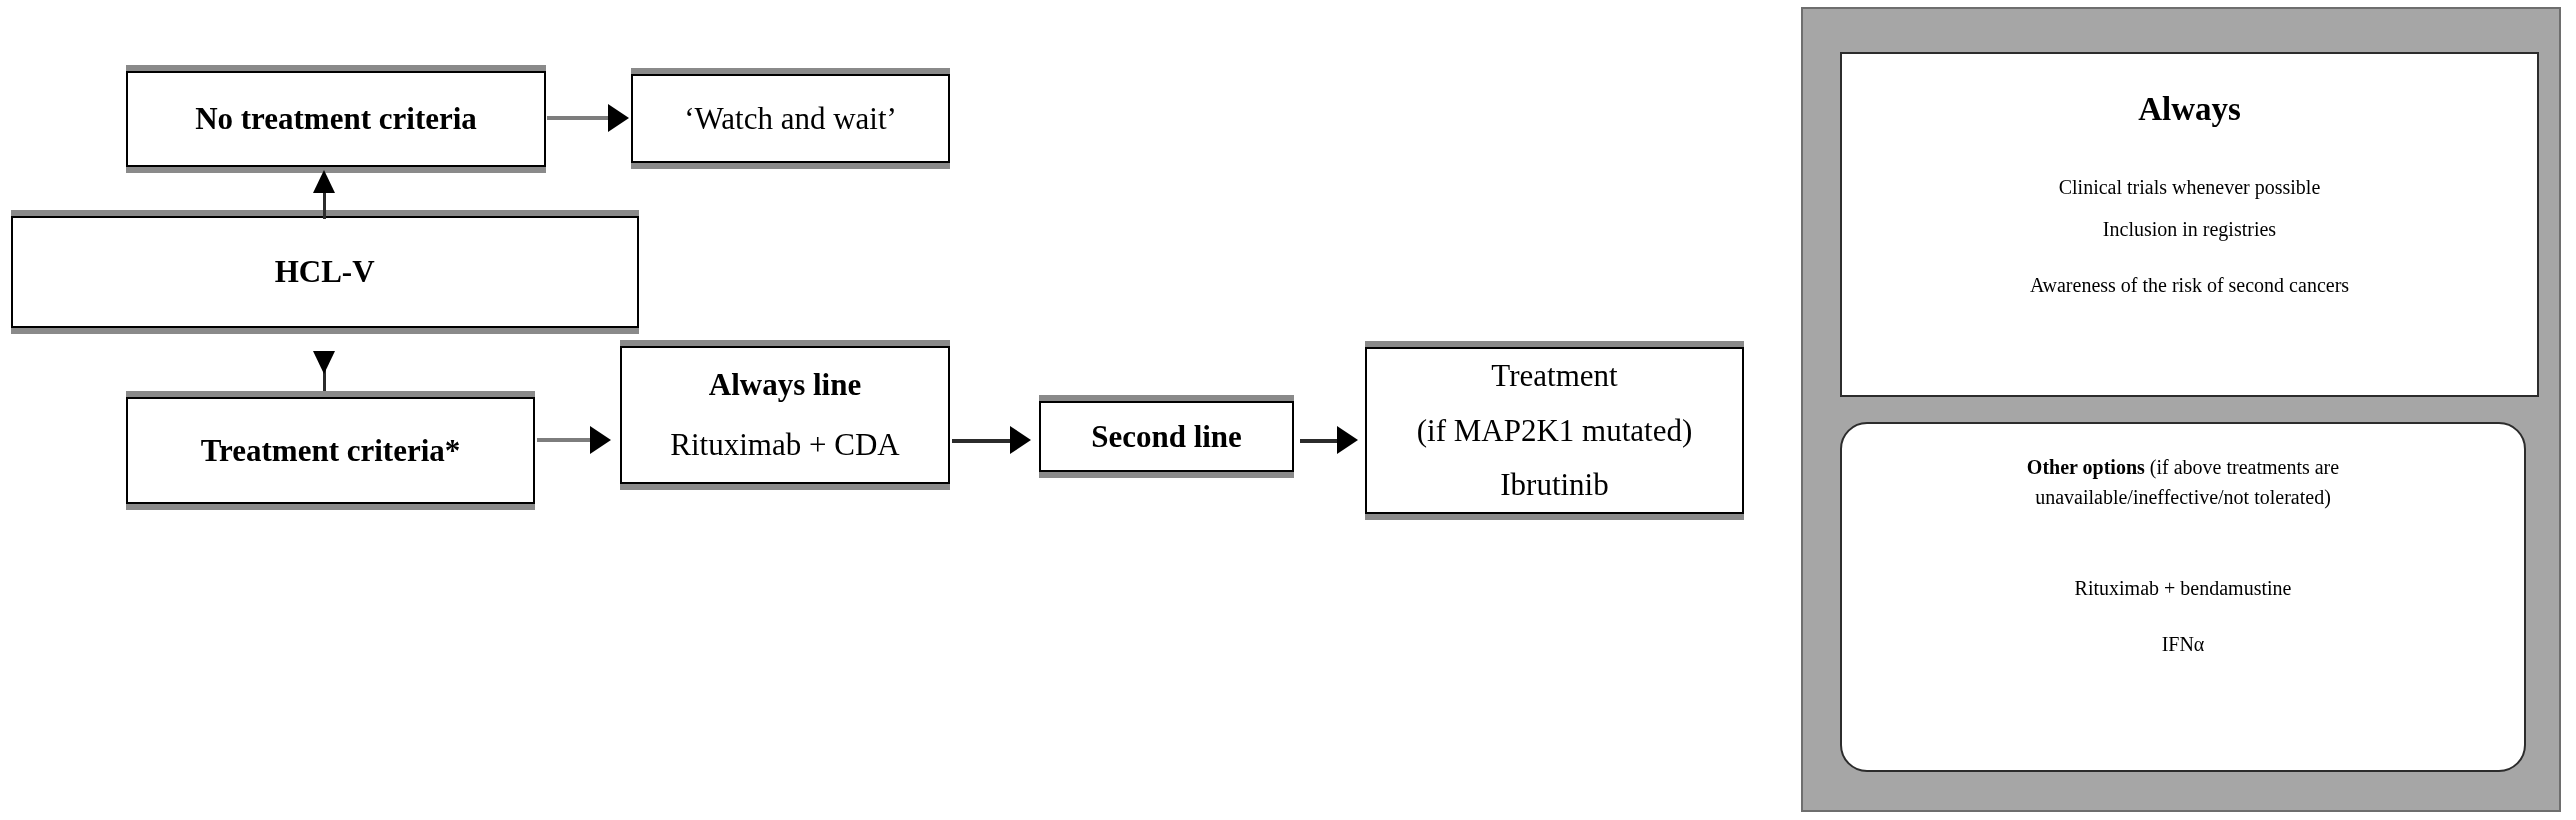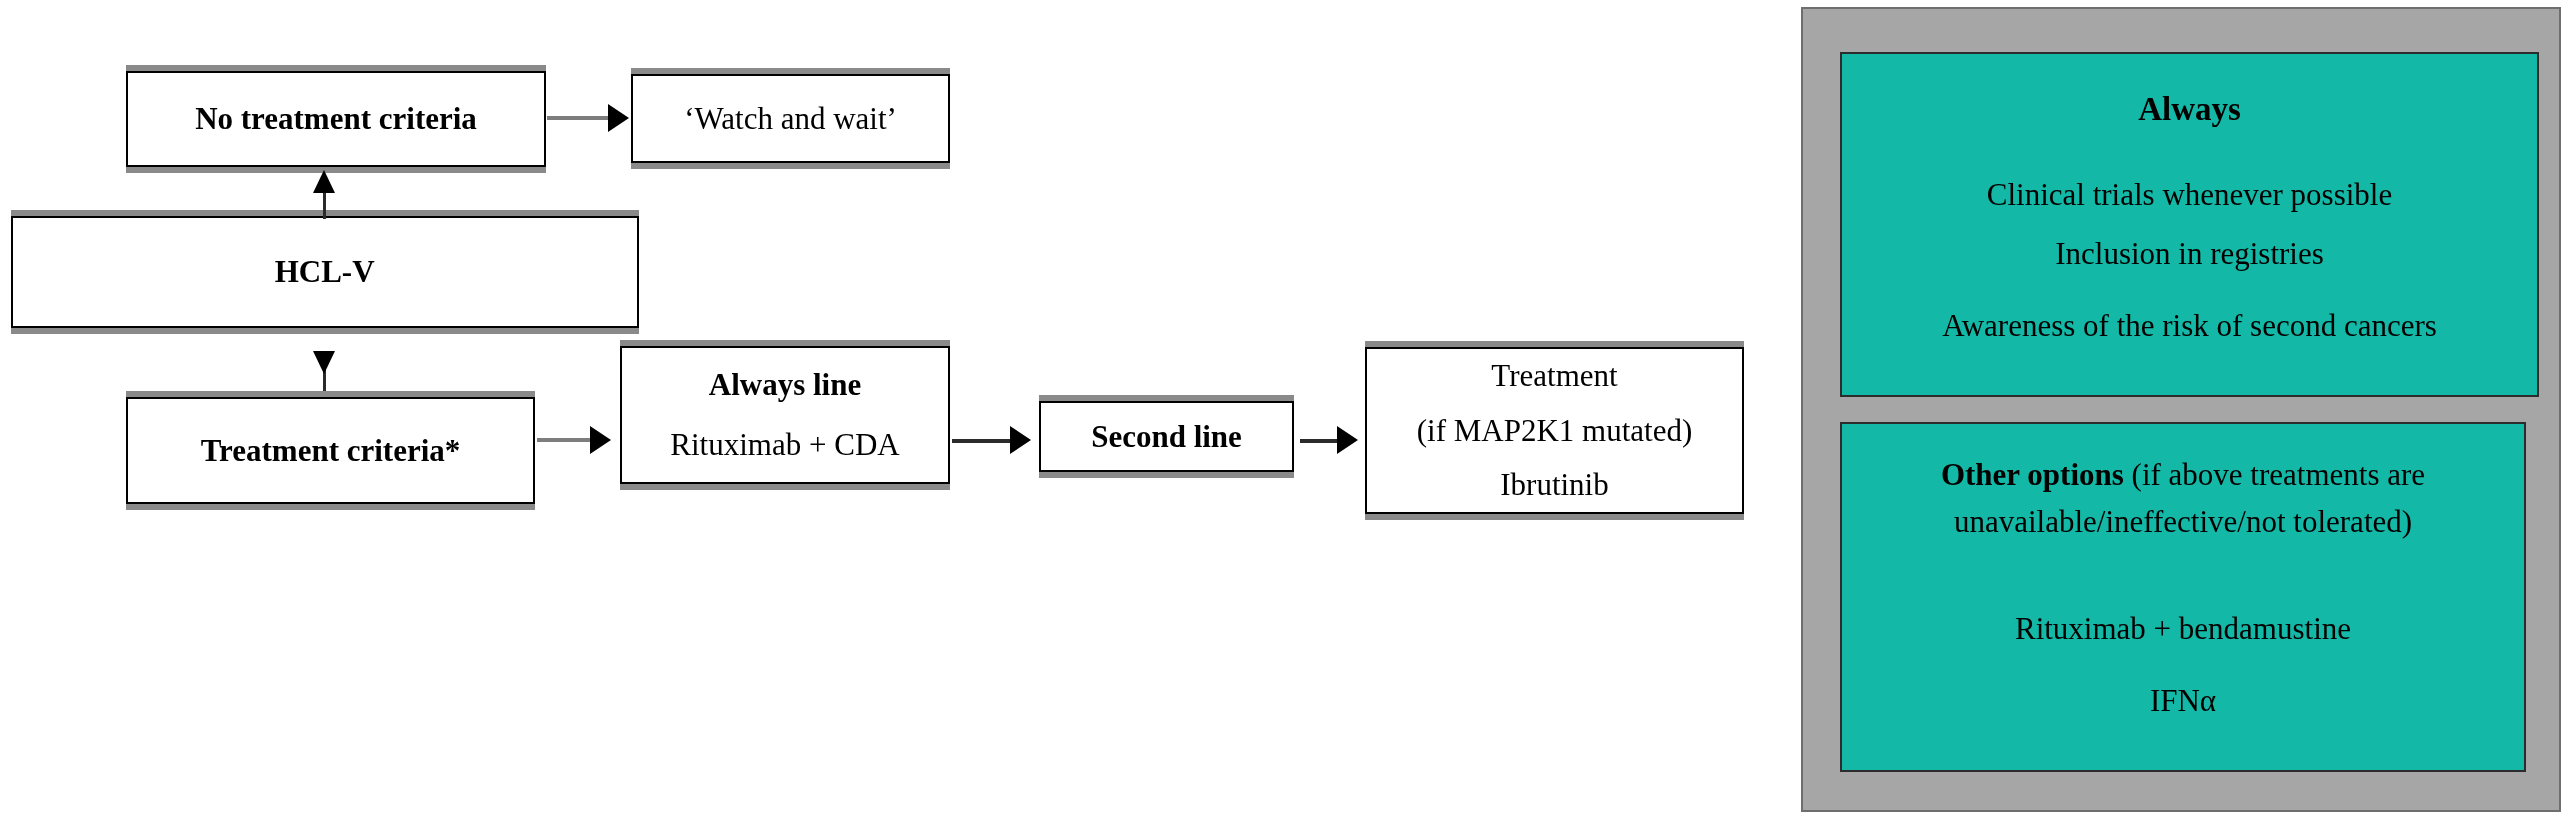--- a/index.html
+++ b/index.html
@@ -86,30 +86,30 @@
     position:absolute;
     left:1801px; top:7px;
     width:760px; height:805px;
     box-sizing:border-box;
     background:#a6a6a6;
     border:2.1px solid #6e6e6e;
   }
   .panel-card{
     position:absolute;
     box-sizing:border-box;
-    background:#14b8a6;
+    background:#ffffff;
     border:2.8px solid #2c2c2c;
     text-align:center;
     line-height:1.5;
   }
   #always-card{ left:37px; top:43px; width:699px; height:345px; }
-  #other-card { left:37px; top:413px; width:686px; height:350px; }
+  #other-card { left:37px; top:413px; width:686px; height:350px;border-radius:27px; }
 
   .card-head{ font-weight:bold; font-size:33px; }
-  .card-line{ font-size:31px; }
+  .card-line{ font-size:20px; }
   .spacer-lg{ height:37px; }
   .spacer-md{ height:24px; }
   .spacer-sm{ height:12.8px; }
   .pad-t-1{ padding-top:31px; }
   .pad-t-2{ padding-top:28px; }
   .inline-b{ font-weight:bold; }
   .inline-n{ font-weight:normal; }
 </style>
 </head>
 <body>

